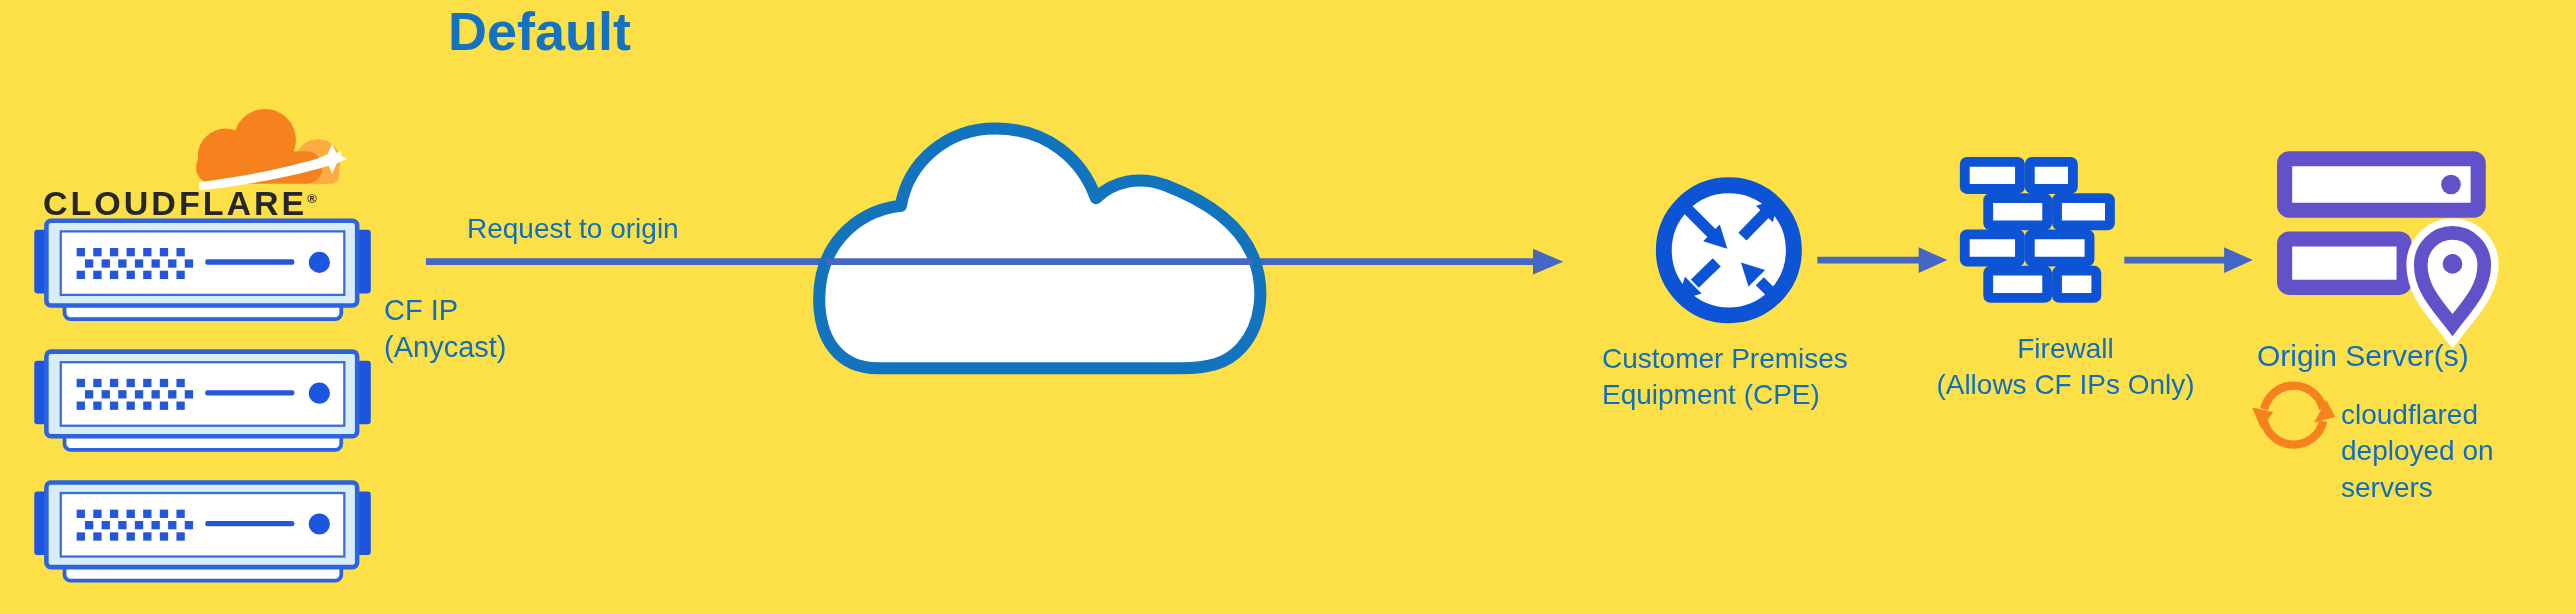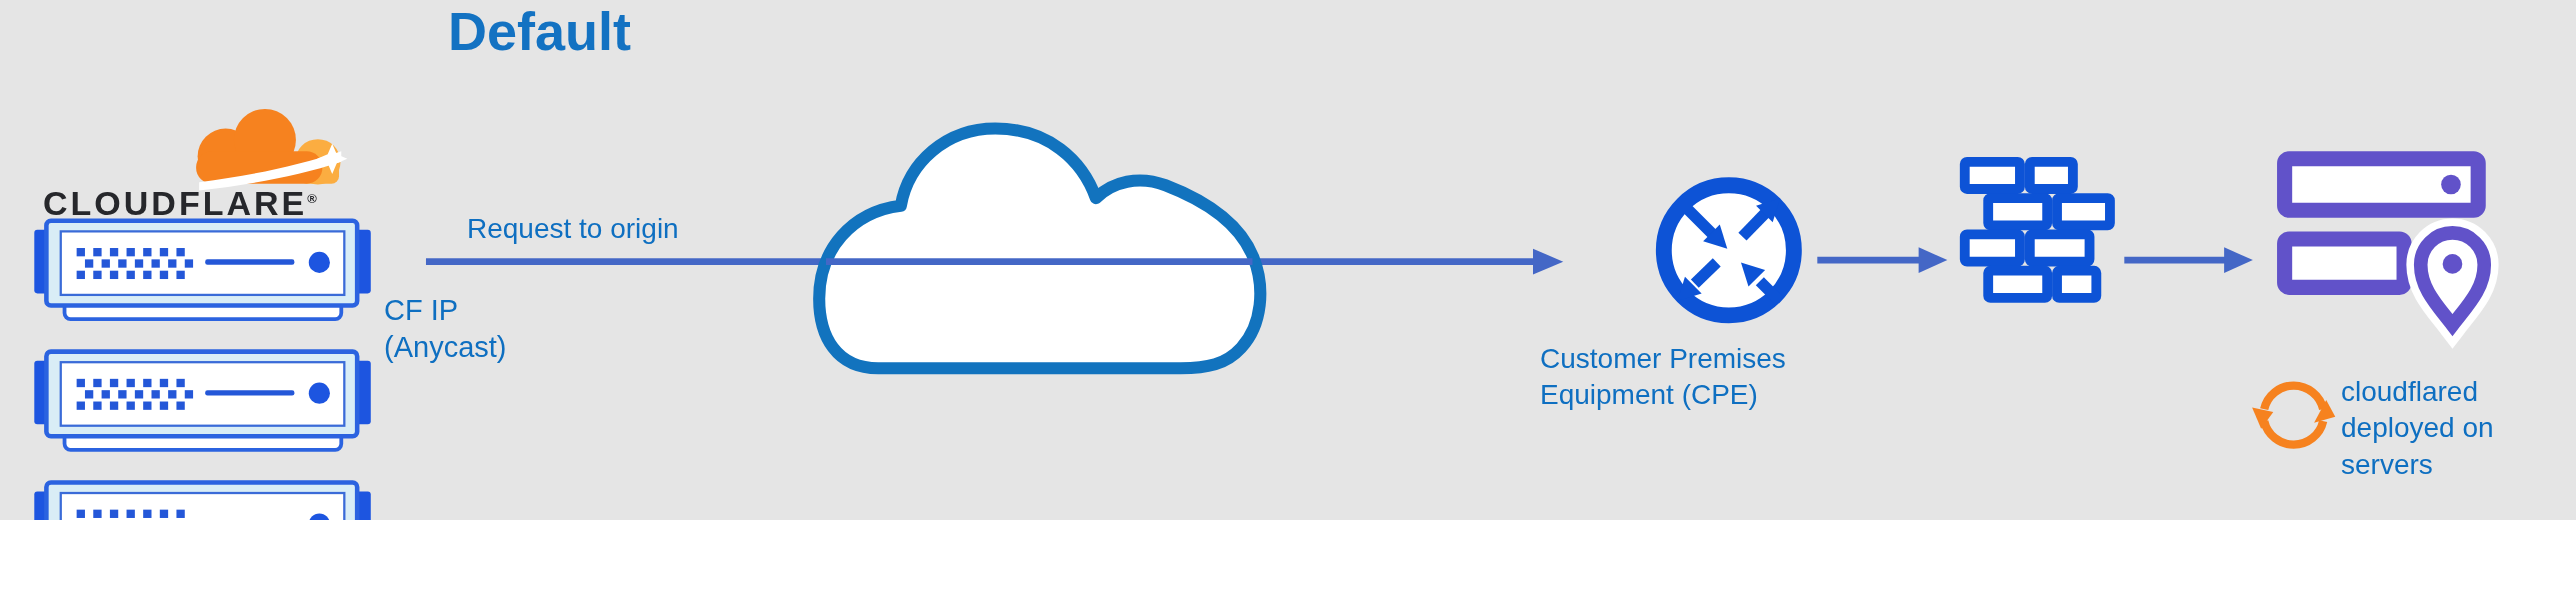--- a/index.html
+++ b/index.html
@@ -13,31 +13,31 @@
     --dot-blue:#2457d8;
     --purple:#6152c9;
     --orange:#f6821f;
     --orange-light:#fbad41;
     --title-blue:#1372c2;
     --logo-dark:#26272b;
   }
   *{margin:0;padding:0;box-sizing:border-box;}
   html,body{background:#ffffff;}
   body{font-family:"Liberation Sans", sans-serif;}
-  .canvas{position:relative;width:2576px;height:520px;background:#e5e5e5;overflow:hidden;}
+  .canvas{position:relative;width:2576px;height:614px;background:#fde047;overflow:hidden;}
   .canvas > svg{position:absolute;left:0;top:0;}
   .txt{position:absolute;color:var(--label-blue);white-space:pre-line;}
   .title{left:448px;top:0px;font-size:54px;font-weight:600;color:var(--title-blue);letter-spacing:0px;}
   .request{left:467px;top:213px;font-size:28px;}
   .cfip{left:384px;top:292px;font-size:29px;line-height:1.28;}
   .internet{left:931px;top:303px;width:221px;text-align:center;font-size:31px;}
-  .cpe-label{left:1540px;top:341px;font-size:28px;line-height:1.3;}
+  .cpe-label{left:1602px;top:341px;font-size:28px;line-height:1.3;}
   .firewall-label{left:1850px;top:331px;width:431px;text-align:center;font-size:28px;line-height:1.3;}
   .origin-label{left:2257px;top:339px;font-size:30px;}
-  .origin-note{left:2341px;top:374px;font-size:28px;line-height:1.3;}
+  .origin-note{left:2341px;top:397px;font-size:28px;line-height:1.3;}
   .logotype{left:43px;top:184px;font-size:34px;font-weight:700;letter-spacing:3px;color:var(--logo-dark);white-space:nowrap;text-align:right;}
   .logotype .reg{font-size:13px;vertical-align:super;letter-spacing:0;}
 </style>
 </head>
 <body>
 
 <div class="canvas">
 
   <svg width="2576" height="614" viewBox="0 0 3404 812" xmlns="http://www.w3.org/2000/svg">
 
@@ -231,19 +231,22 @@
 
   <div class="txt request">Request to origin</div>
 
   <div class="txt cfip">CF IP
 (Anycast)</div>
 
 
   <div class="txt cpe-label">Customer Premises
 Equipment (CPE)</div>
 
-
+  <div class="txt firewall-label">Firewall
+(Allows CF IPs Only)</div>
+
+  <div class="txt origin-label">Origin Server(s)</div>
 
   <div class="txt origin-note">cloudflared
 deployed on
 servers</div>
 </div>
 
 
 </body></html>

